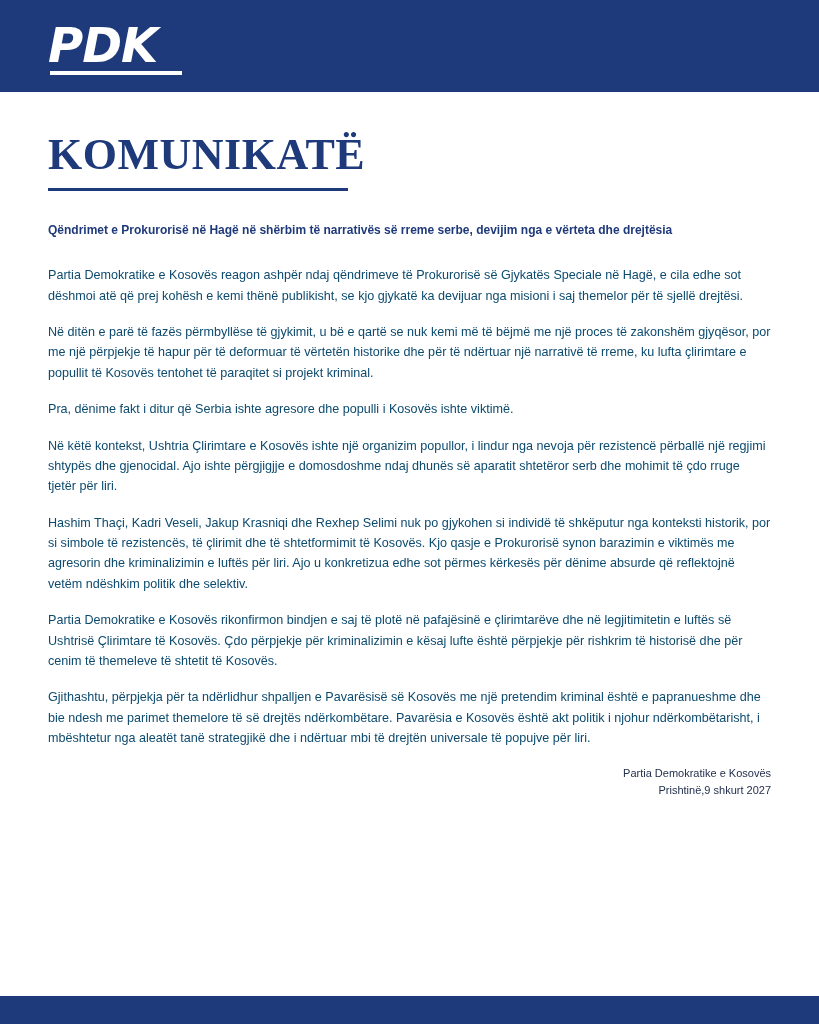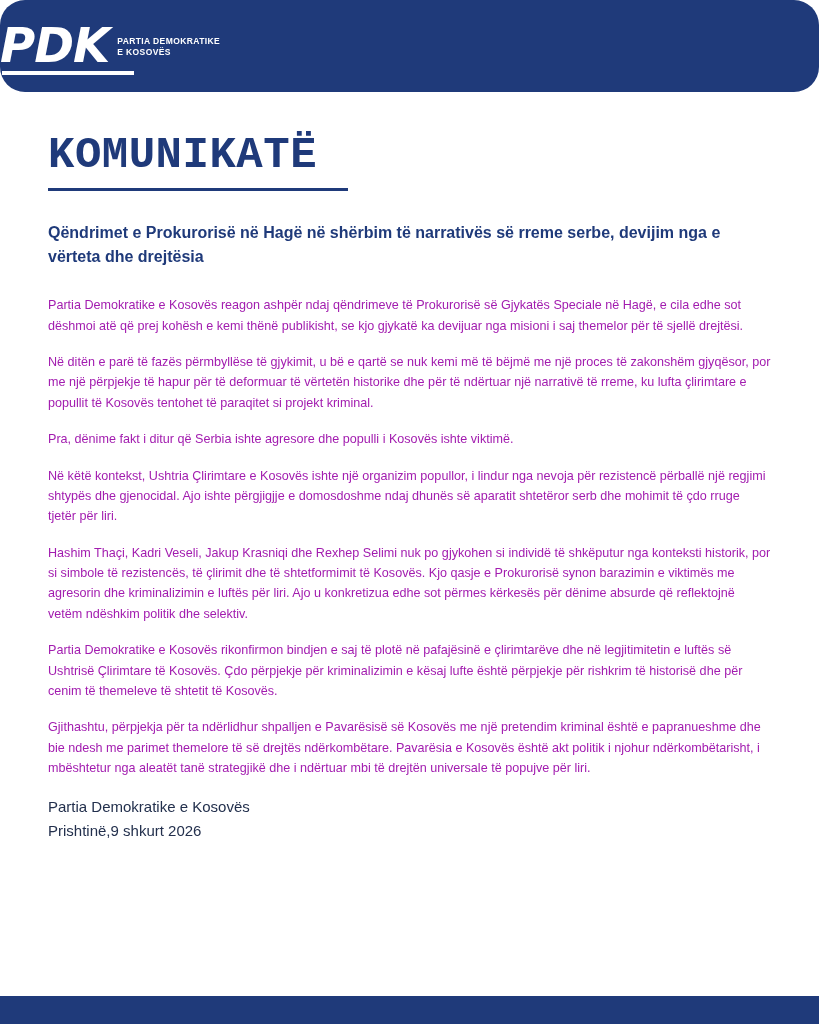--- a/index.html
+++ b/index.html
@@ -24,22 +24,22 @@
     flex-direction: column;
     position: relative;
   }
   
   .header {
     background: #1f3a7a;
     height: 92px;
     flex: 0 0 92px;
     display: flex;
     align-items: center;
+    padding-left: 48px;
     position: relative;
-    border-radius: 25px;
   }
   .logo {
     display: flex;
     align-items: flex-end;
     gap: 8px;
   }
   .logo-mark {
     font-family: "DejaVu Sans", sans-serif;
     font-weight: bold;
     font-style: italic;
@@ -67,95 +67,92 @@
     padding-bottom: 10px;
     text-transform: uppercase;
   }
   
   .content {
     flex: 1 1 auto;
     padding: 40px 48px 0 48px;
     background: #ffffff;
   }
   .doc-title {
-    font-family: Liberation Mono, monospace;
+    font-family: Liberation Serif, serif;
     font-size: 44px;
     font-weight: bold;
     letter-spacing: 0.5px;
     color: #1f3a7a;
     margin: 0 0 10px 0;
     line-height: 1.05;
   }
   .title-rule {
     width: 300px;
     height: 3px;
     background: #1f3a7a;
     margin: 0 0 30px 0;
   }
   .subtitle {
-    font-size: 16px;
+    font-size: 12px;
     font-weight: bold;
     color: #1f3a7a;
     line-height: 1.5;
     margin: 0 0 26px 0;
     max-width: 700px;
   }
   .para {
     font-size: 12.6px;
     line-height: 1.62;
-    color: #a21caf;
+    color: #0c4a6e;
     margin: 0 0 16px 0;
     text-align: left;
     max-width: 724px;
   }
   .signature {
-    font-size: 15px;
+    font-size: 11px;
     line-height: 1.6;
     color: #23304d;
+    text-align: right;
   }
   
   .footer {
     flex: 0 0 28px;
     background: #1f3a7a;
     width: 100%;
   }
   .footer-white {
     flex: 0 0 12px;
     background: #ffffff;
   }
 </style>
 </head>
 <body>
 
 <div class="page">
 
   <div class="header">
     <div class="logo">
       <span class="logo-mark">PDK</span>
-      <span class="logo-text">
-        <span>PARTIA DEMOKRATIKE</span><br>
-        <span>E KOSOVËS</span>
-      </span>
     </div>
   </div>
 
   <div class="content">
     <h1 class="doc-title">KOMUNIKATË</h1>
     <div class="title-rule"></div>
     <h2 class="subtitle">Qëndrimet e Prokurorisë në Hagë në shërbim të narrativës së rreme serbe, devijim nga e vërteta dhe drejtësia</h2>
 
     <p class="para">Partia Demokratike e Kosovës reagon ashpër ndaj qëndrimeve të Prokurorisë së Gjykatës Speciale në Hagë, e cila edhe sot dëshmoi atë që prej kohësh e kemi thënë publikisht, se kjo gjykatë ka devijuar nga misioni i saj themelor për të sjellë drejtësi.</p>
     <p class="para">Në ditën e parë të fazës përmbyllëse të gjykimit, u bë e qartë se nuk kemi më të bëjmë me një proces të zakonshëm gjyqësor, por me një përpjekje të hapur për të deformuar të vërtetën historike dhe për të ndërtuar një narrativë të rreme, ku lufta çlirimtare e popullit të Kosovës tentohet të paraqitet si projekt kriminal.</p>
     <p class="para">Pra, dënime fakt i ditur që Serbia ishte agresore dhe populli i Kosovës ishte viktimë.</p>
     <p class="para">Në këtë kontekst, Ushtria Çlirimtare e Kosovës ishte një organizim popullor, i lindur nga nevoja për rezistencë përballë një regjimi shtypës dhe gjenocidal. Ajo ishte përgjigjje e domosdoshme ndaj dhunës së aparatit shtetëror serb dhe mohimit të çdo rruge tjetër për liri.</p>
     <p class="para">Hashim Thaçi, Kadri Veseli, Jakup Krasniqi dhe Rexhep Selimi nuk po gjykohen si individë të shkëputur nga konteksti historik, por si simbole të rezistencës, të çlirimit dhe të shtetformimit të Kosovës. Kjo qasje e Prokurorisë synon barazimin e viktimës me agresorin dhe kriminalizimin e luftës për liri. Ajo u konkretizua edhe sot përmes kërkesës për dënime absurde që reflektojnë vetëm ndëshkim politik dhe selektiv.</p>
     <p class="para">Partia Demokratike e Kosovës rikonfirmon bindjen e saj të plotë në pafajësinë e çlirimtarëve dhe në legjitimitetin e luftës së Ushtrisë Çlirimtare të Kosovës. Çdo përpjekje për kriminalizimin e kësaj lufte është përpjekje për rishkrim të historisë dhe për cenim të themeleve të shtetit të Kosovës.</p>
     <p class="para">Gjithashtu, përpjekja për ta ndërlidhur shpalljen e Pavarësisë së Kosovës me një pretendim kriminal është e papranueshme dhe bie ndesh me parimet themelore të së drejtës ndërkombëtare. Pavarësia e Kosovës është akt politik i njohur ndërkombëtarisht, i mbështetur nga aleatët tanë strategjikë dhe i ndërtuar mbi të drejtën universale të popujve për liri.</p>
 
     <div class="signature">
       <div>Partia Demokratike e Kosovës</div>
-      <div>Prishtinë,9 shkurt 2026</div>
+      <div>Prishtinë,9 shkurt 2027</div>
     </div>
   </div>
 
   <div class="footer-white"></div>
   <div class="footer"></div>
 </div>
 
 </body></html>

